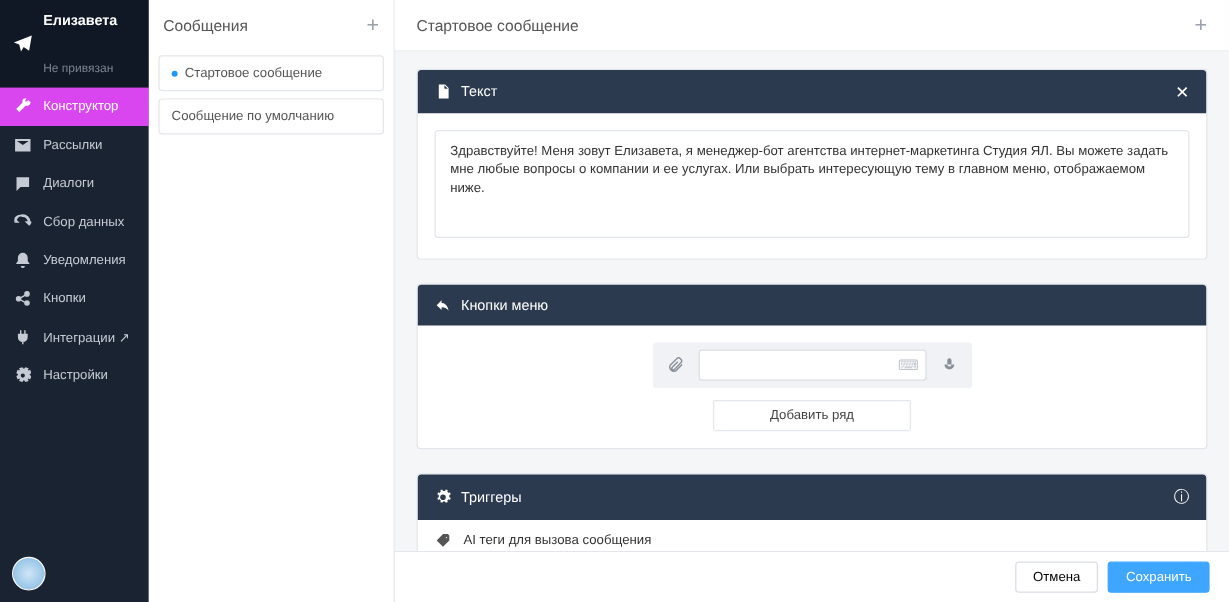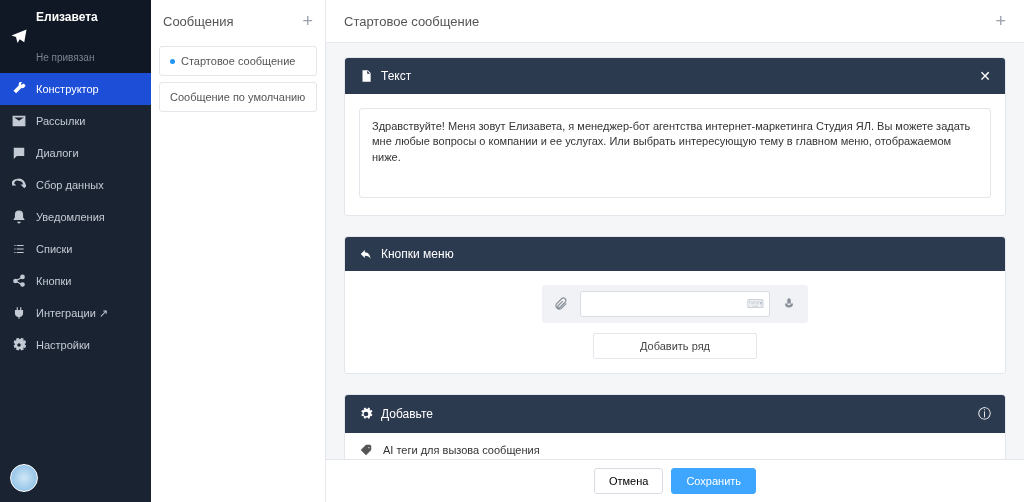--- a/index.html
+++ b/index.html
@@ -1,32 +1,32 @@
 <!DOCTYPE html>
 <html><head>
 <meta charset="utf-8">
 <style>
   * { box-sizing: border-box; margin: 0; padding: 0; }
   body { font-family: -apple-system, BlinkMacSystemFont, "Segoe UI", Arial, sans-serif; font-size: 12px; color: #333; background: #f5f6f8; width: 1024px; height: 502px; overflow: hidden; }
   .app { display: flex; height: 502px; }
 
   
-  .sidebar { width: 151px; background: #1a2332; color: #aab2bd; display: flex; flex-direction: column; flex-shrink: 0; }
+  .sidebar { width: 124px; background: #1a2332; color: #aab2bd; display: flex; flex-direction: column; flex-shrink: 0; }
   .sb-header { display: flex; align-items: center; gap: 8px; padding: 10px 10px; background: #0f1824; color: #fff; }
   .sb-name { font-size: 12px; font-weight: 600; color: #fff; }
   .sb-sub { font-size: 10px; color: #7a8290; margin-top: 28px; }
   .sb-item { display: flex; align-items: center; gap: 10px; padding: 9px 12px; font-size: 11px; cursor: pointer; color: #c5cbd4; }
   .sb-item svg { width: 14px; height: 14px; fill: #c5cbd4; flex-shrink: 0; }
-  .sb-item.active { background: #1d4ed8; color: #fff; }
+  .sb-item.active { background: #d946ef; color: #fff; }
   .sb-item.active svg { fill: #fff; }
   .sb-footer { margin-top: auto; padding: 10px; }
   .avatar-badge { width: 28px; height: 28px; border-radius: 50%; background: radial-gradient(circle,#cfe6f7,#7fb7e0); border: 1px solid #fff; }
 
   
-  .msgcol { width: 175px; background: #fff; border-right: 1px solid #e3e6ea; display: flex; flex-direction: column; flex-shrink: 0; text-align: right; }
+  .msgcol { width: 205px; background: #fff; border-right: 1px solid #e3e6ea; display: flex; flex-direction: column; flex-shrink: 0; text-align: right; }
   .msgcol-head { display: flex; align-items: center; justify-content: space-between; padding: 12px 12px; font-size: 13px; color: #555; }
   .plus { font-size: 18px; color: #9aa1ab; cursor: pointer; line-height: 1; }
   .msg-list { padding: 4px 8px; }
   .msg-item { border: 1px solid #e3e6ea; border-radius: 3px; padding: 8px 10px; font-size: 11px; color: #555; margin-bottom: 6px; cursor: pointer; display: flex; align-items: center; gap: 6px; }
   .dot { width: 5px; height: 5px; border-radius: 50%; background: #2196f3; flex-shrink: 0; }
 
   
   .main { flex: 1; display: flex; flex-direction: column; background: #f5f6f8; position: relative; }
   .main-head { display: flex; align-items: center; justify-content: space-between; padding: 12px 18px; background: #fff; border-bottom: 1px solid #e8eaed; font-size: 13px; color: #555; }
   .content { flex: 1; overflow-y: auto; padding: 14px 18px 60px; }
@@ -44,21 +44,21 @@
   .menu-input-wrap { position: relative; }
   .kb-ic { position: absolute; right: 6px; top: 50%; transform: translateY(-50%); color: #bfc5cd; font-size: 12px; }
   .add-row-wrap { display: flex; justify-content: center; margin-top: 10px; }
   .add-row-btn { background: #fff; border: 1px solid #e3e6ea; padding: 6px 46px; font-size: 11px; cursor: pointer; border-radius: 2px; color: #444; text-align: right; }
 
   .tag-sec { display: flex; align-items: center; gap: 10px; padding: 10px 14px; font-size: 11px; border-bottom: 1px solid #eef0f3; }
   .tag-row { display: flex; gap: 14px; padding: 10px 14px; align-items: flex-start; }
   .tag-input { width: 172px; height: 24px; border: 1px solid #e3e6ea; background: #fff; padding: 0 8px; font-size: 11px; }
   .hint { font-size: 10px; color: #9aa1ab; line-height: 1.3; max-width: 180px; }
 
-  .footer { position: absolute; bottom: 0; left: 0; right: 0; background: #fff; border-top: 1px solid #e3e6ea; padding: 8px 16px; display: flex; justify-content: center; gap: 8px; }
+  .footer { position: absolute; bottom: 0; left: 0; right: 0; background: #fff; border-top: 1px solid #e3e6ea; padding: 8px 16px; display: flex; justify-content: flex-end; gap: 8px; }
   .btn { padding: 6px 14px; font-size: 11px; border-radius: 3px; cursor: pointer; border: 1px solid #d9dde3; background: #fff; }
   .btn.primary { background: #3ea6ff; border-color: #3ea6ff; color: #fff; }
 
   .ic { width: 14px; height: 14px; fill: currentColor; display: inline-block; vertical-align: middle; }
 
   
   .content::-webkit-scrollbar{width:6px}.content::-webkit-scrollbar-thumb{background:#cdd2d8;border-radius:3px}
 </style>
 </head>
 <body>
@@ -98,26 +98,20 @@
           <svg viewBox="0 0 24 24" fill="none" stroke="currentColor" stroke-width="2">
             <path d="M12 4a8 8 0 018 8h-3l4 4 4-4h-3A10 10 0 002 12h3l-4-4-4 4h3a8 8 0 0112-8z"></path>
           </svg>
           <span>Сбор данных</span>
         </div>
         <div class="sb-item">
           <svg viewBox="0 0 24 24" fill="none" stroke="currentColor" stroke-width="2">
             <path d="M12 2a6 6 0 016 6v5l2 3H4l2-3V8a6 6 0 016-6zm-2 18a2 2 0 004 0"></path>
           </svg>
           <span>Уведомления</span>
-        </div>
-        <div class="sb-item">
-          <svg viewBox="0 0 24 24" fill="none" stroke="currentColor" stroke-width="2">
-            <path d="M4 6h2M4 12h2M4 18h2M8 6h12M8 12h12M8 18h12"></path>
-          </svg>
-          <span>Списки</span>
         </div>
         <div class="sb-item">
           <svg viewBox="0 0 24 24" fill="none" stroke="currentColor" stroke-width="2">
             <path d="M18 8a3 3 0 10-3-3 3 3 0 003 3zM6 15a3 3 0 100-6 3 3 0 000 6zm12 6a3 3 0 100-6 3 3 0 000 6zM8 13l7 4M8 11l7-4"></path>
           </svg>
           <span>Кнопки</span>
         </div>
         <div class="sb-item">
           <svg viewBox="0 0 24 24" fill="none" stroke="currentColor" stroke-width="2">
             <path d="M9 2v6M15 2v6M6 8h12v4a6 6 0 01-12 0V8zm6 10v4"></path>
@@ -203,21 +197,21 @@
             <button class="add-row-btn">Добавить ряд</button>
           </div>
         </div>
       </div>
 
       <div class="card">
         <div class="card-head">
           <svg class="ic" viewBox="0 0 24 24">
               <path d="M12 8a4 4 0 100 8 4 4 0 000-8zm9 4l2 1-1 3-2-1a8 8 0 01-2 2l1 2-3 1-1-2h-3l-1 2-3-1 1-2a8 8 0 01-2-2l-2 1-1-3 2-1v-3l-2-1 1-3 2 1a8 8 0 012-2l-1-2 3-1 1 2h3l1-2 3 1-1 2a8 8 0 012 2l2-1 1 3-2 1v3z"></path>
             </svg>
-          <span>Добавьте</span>
+          <span>Триггеры</span>
           <span class="right-ic" style="font-size:13px">ⓘ</span>
         </div>
         <div class="tag-sec">
           <svg class="ic" viewBox="0 0 24 24" style="fill:#555">
               <path d="M21 12l-9 9-9-9 9-9h7l2 2v7zM17 7a1 1 0 100 2 1 1 0 000-2z"></path>
             </svg>
           <span>AI теги для вызова сообщения</span>
         </div>
         <div class="tag-row">
           <input class="tag-input" value="" style="">

